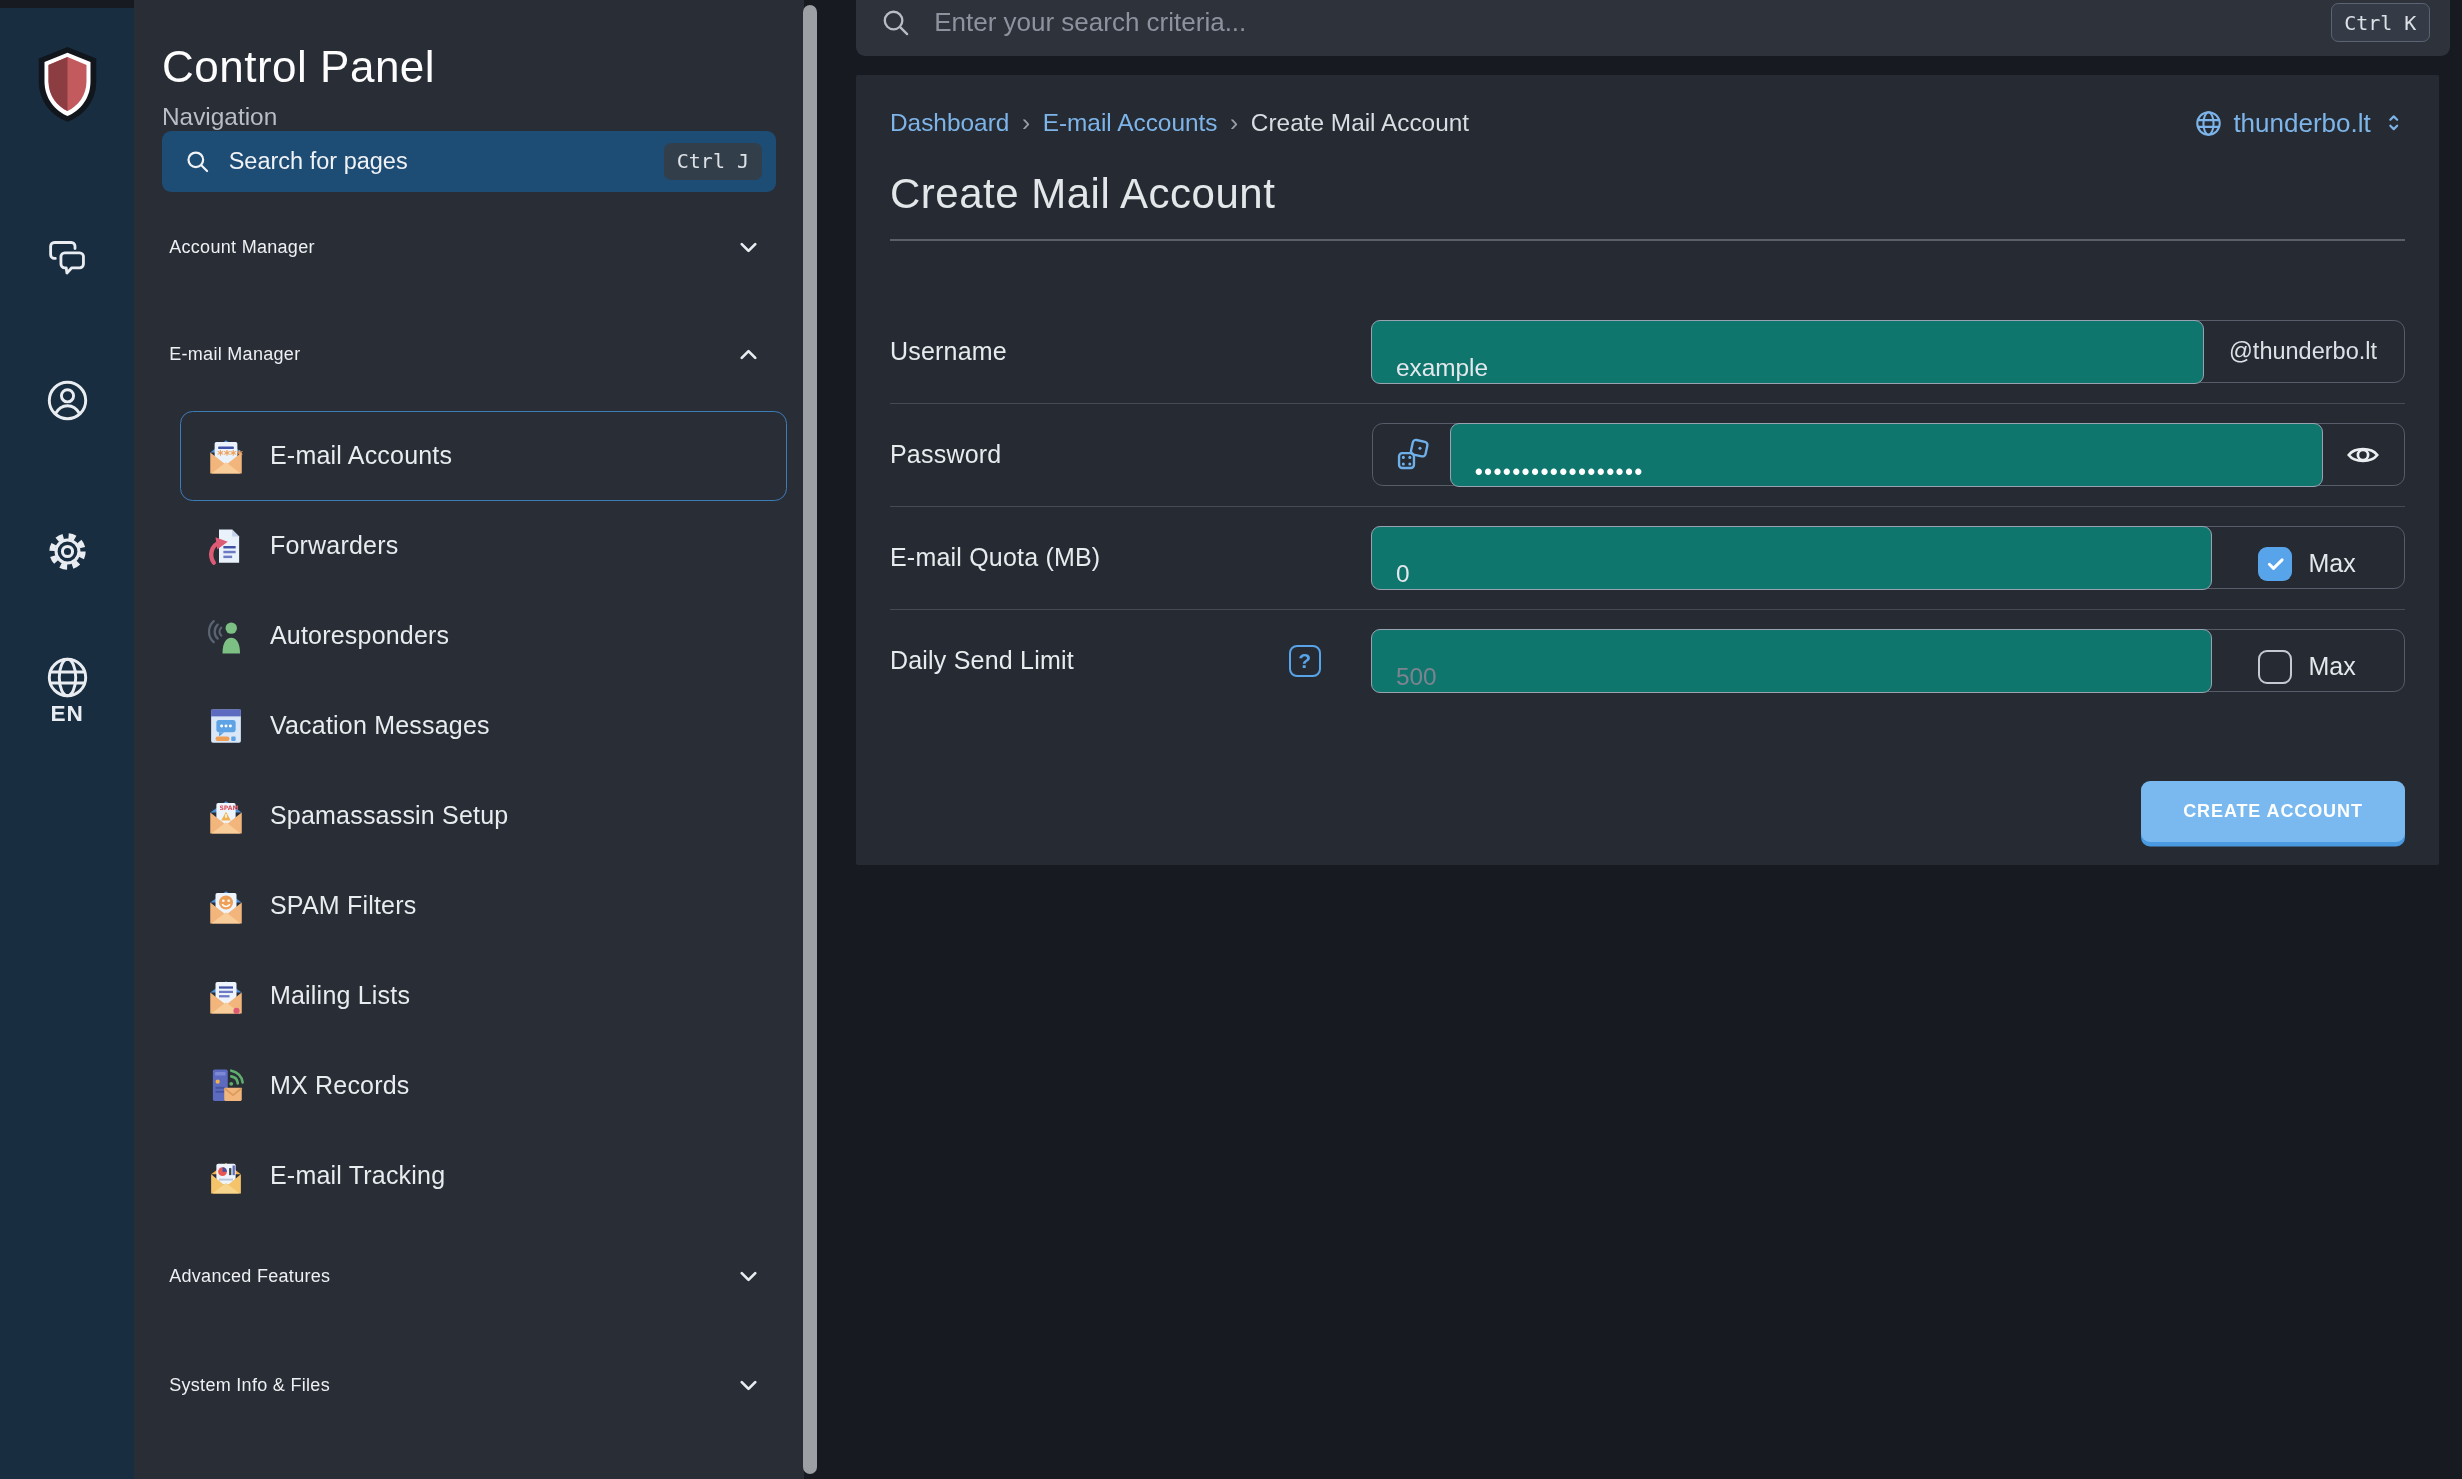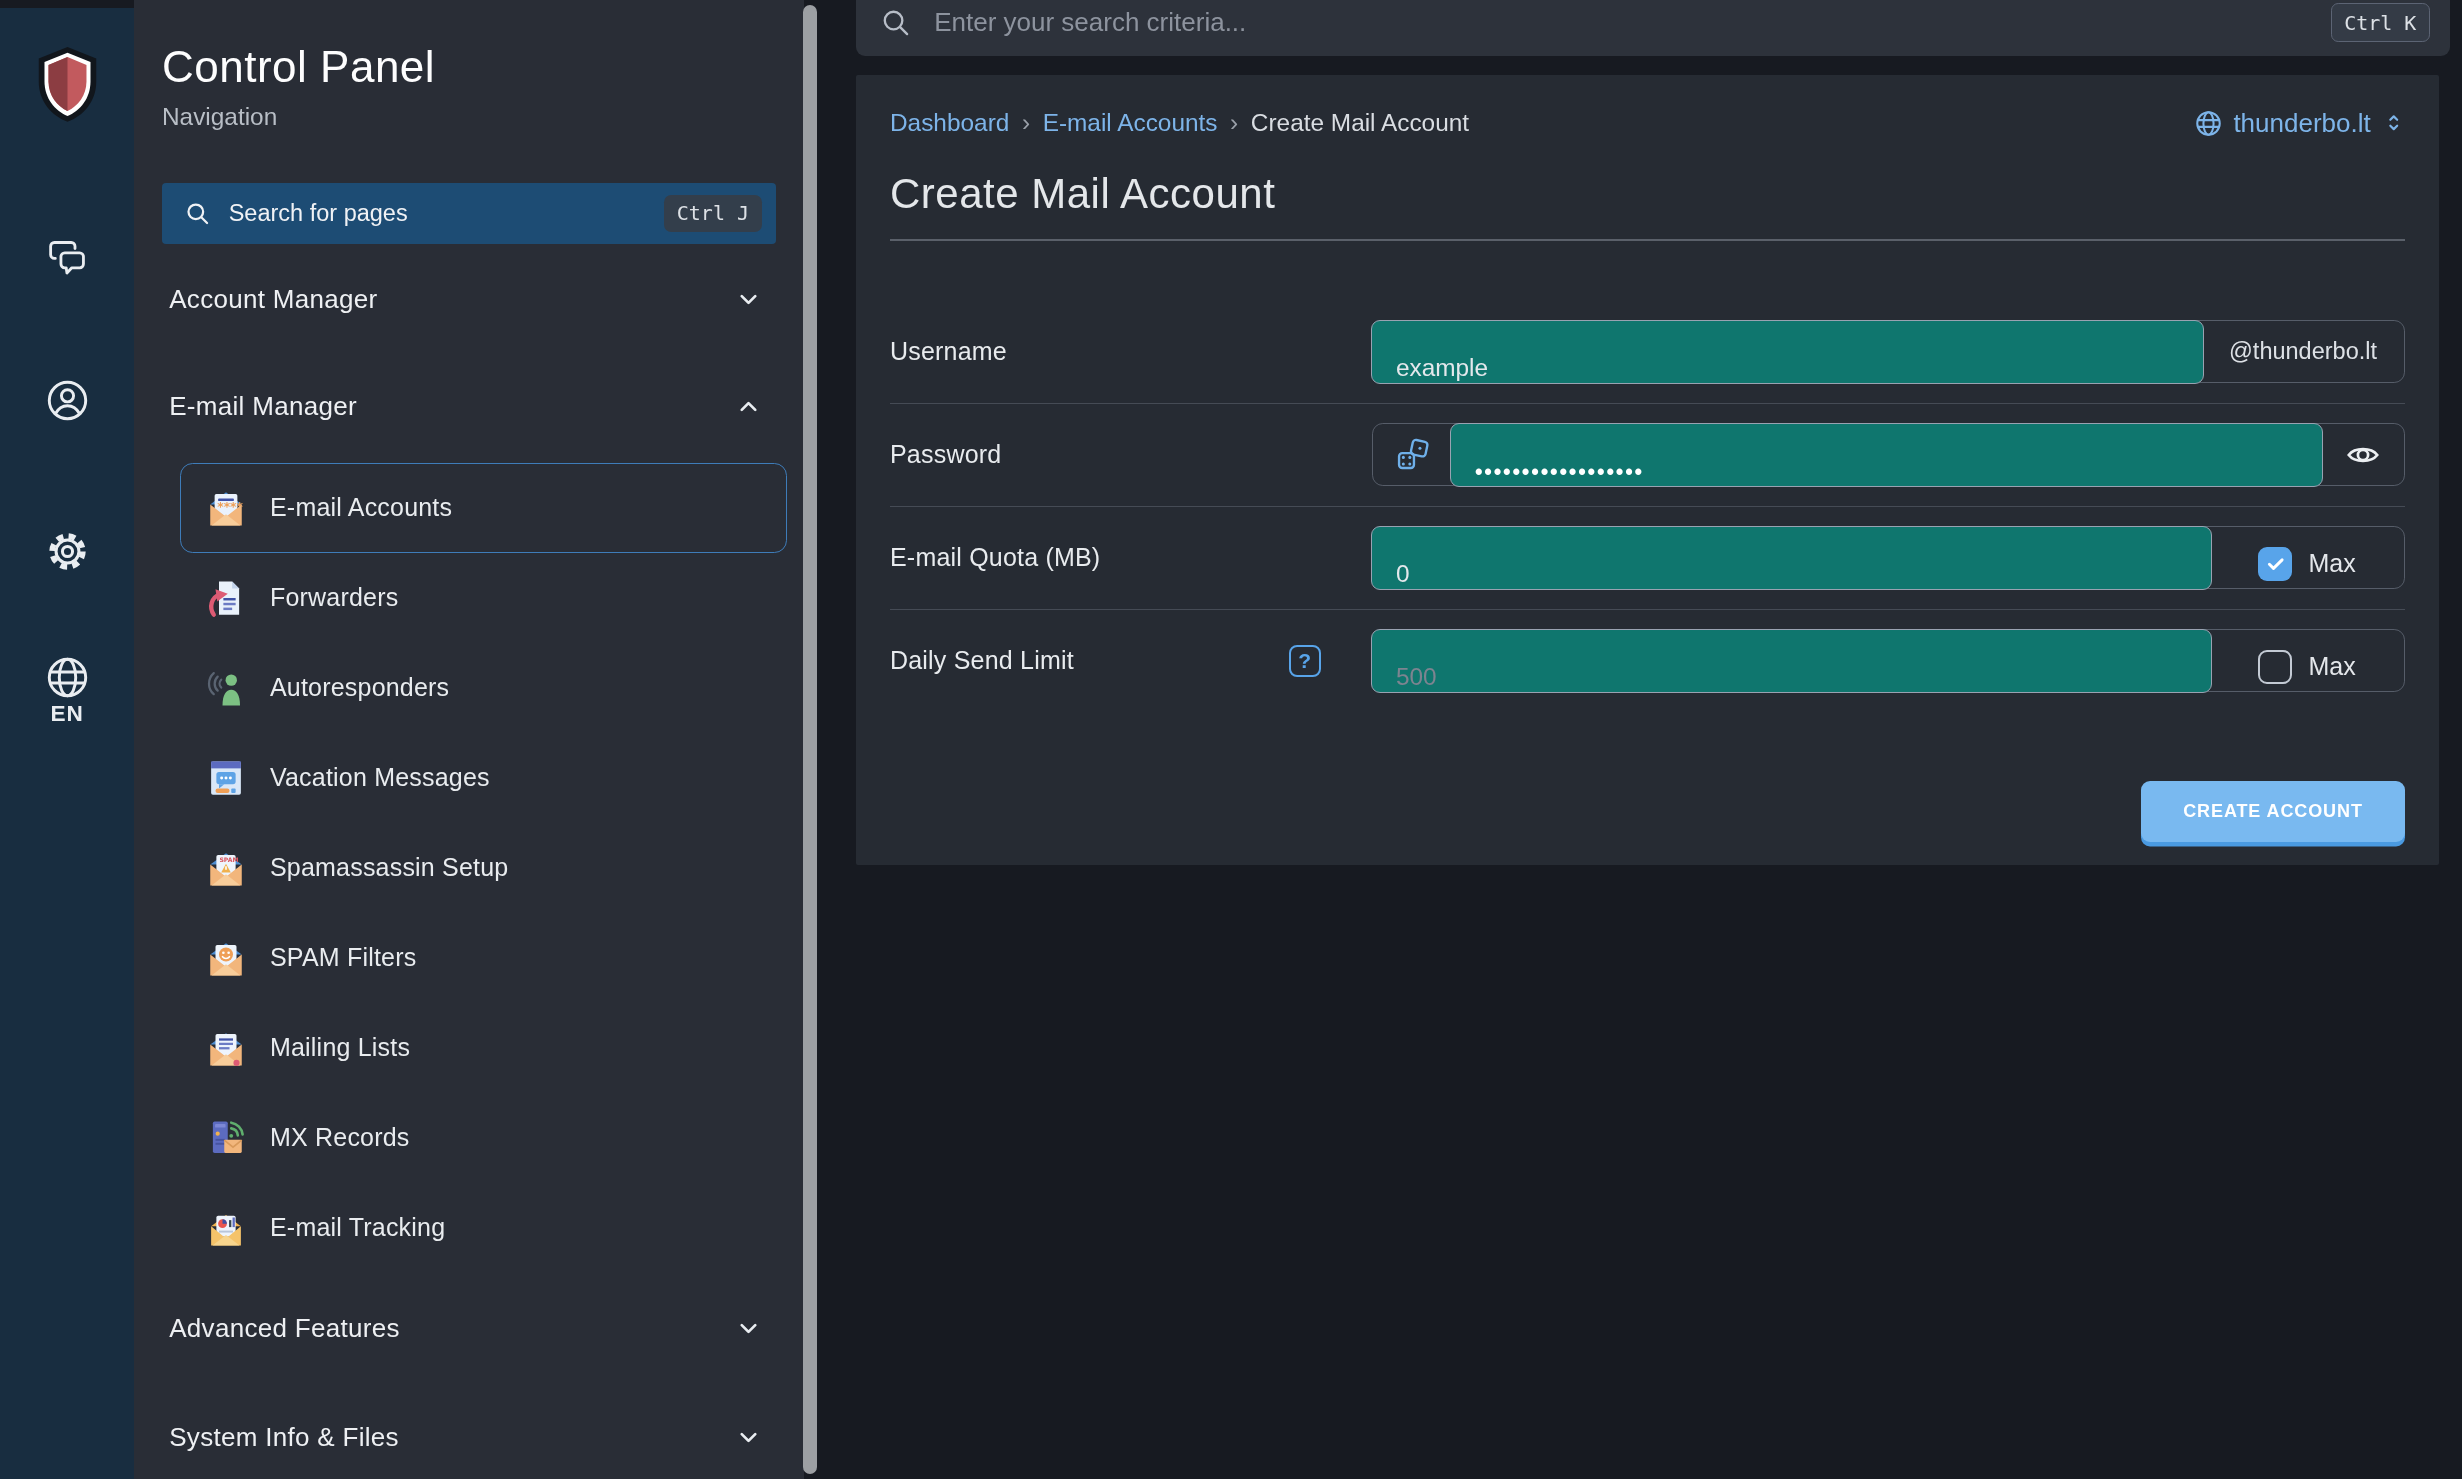--- a/index.html
+++ b/index.html
@@ -9,25 +9,25 @@
   
   .rail{position:absolute;left:0;top:8px;width:134px;height:100%;background:#182d40;}
   .rail .logo{position:absolute;left:32.5px;top:36px;width:69px;height:83px;cursor:pointer;}
   .rail-btn{position:absolute;left:42px;width:51px;height:51px;display:flex;align-items:center;justify-content:center;cursor:pointer;}
   .rail-lang{position:absolute;left:0;top:693px;width:134px;text-align:center;color:#e9edf1;font-size:22.6px;font-weight:bold;letter-spacing:0.9px;}
 
   
   .sidebar{position:absolute;left:134px;top:0;width:670px;height:100%;background:#292d36;box-sizing:border-box;padding:0 28px;}
   .sb-title{margin-top:42px;font-size:44px;font-weight:500;color:#fdfdfe;letter-spacing:0.5px;}
   .sb-sub{margin-top:10.8px;font-size:24.4px;color:#b8bec6;}
-  .sb-search{margin-top:52px;height:61px;background:#1d4c74;border-radius:4px;display:flex;align-items:center;padding:0 14.4px 0 21.7px;cursor:text;}
+  .sb-search{height:61px;background:#1d4c74;border-radius:9px;display:flex;align-items:center;padding:0 14.4px 0 21.7px;cursor:text;}
   .sb-search .ph{flex:1;margin-left:18px;font-size:23.5px;color:#f0f2f5;}
   .kbd{background:#333e4b;border-radius:7.2px;padding:6.3px 12.6px;font-family:"DejaVu Sans Mono",monospace;font-size:20px;color:#dde1e6;white-space:nowrap;}
   .sb-head{display:flex;align-items:center;justify-content:space-between;height:49px;padding:0 14.4px 0 7.2px;cursor:pointer;}
-  .sb-head .lbl{font-size:26px;color:#eef0f3;font-weight:500;letter-spacing:0.3px;}
+  .sb-head .lbl{font-size:18px;color:#eef0f3;font-weight:500;letter-spacing:0.3px;}
   .menu-item{margin-left:18px;width:607px;height:90px;box-sizing:border-box;display:flex;align-items:center;padding-left:24.4px;border:1.8px solid transparent;border-radius:12.6px;cursor:pointer;}
   .menu-item.selected{border-color:#3e7cb9;}
   .menu-item .mi-icon{width:42px;height:42px;flex:none;}
   .menu-item .mi-label{margin-left:22.6px;font-size:25px;color:#e9ecef;letter-spacing:0.2px;}
   .mt34{margin-top:31px;} .mt64{margin-top:58px;} .mt35{margin-top:32px;} .mt66{margin-top:60px;}
 
   
   .scrollbar{position:absolute;left:803px;top:5.4px;width:14.4px;height:1469px;border-radius:7.2px;background:#9c9fa3;cursor:pointer;}
 
   

